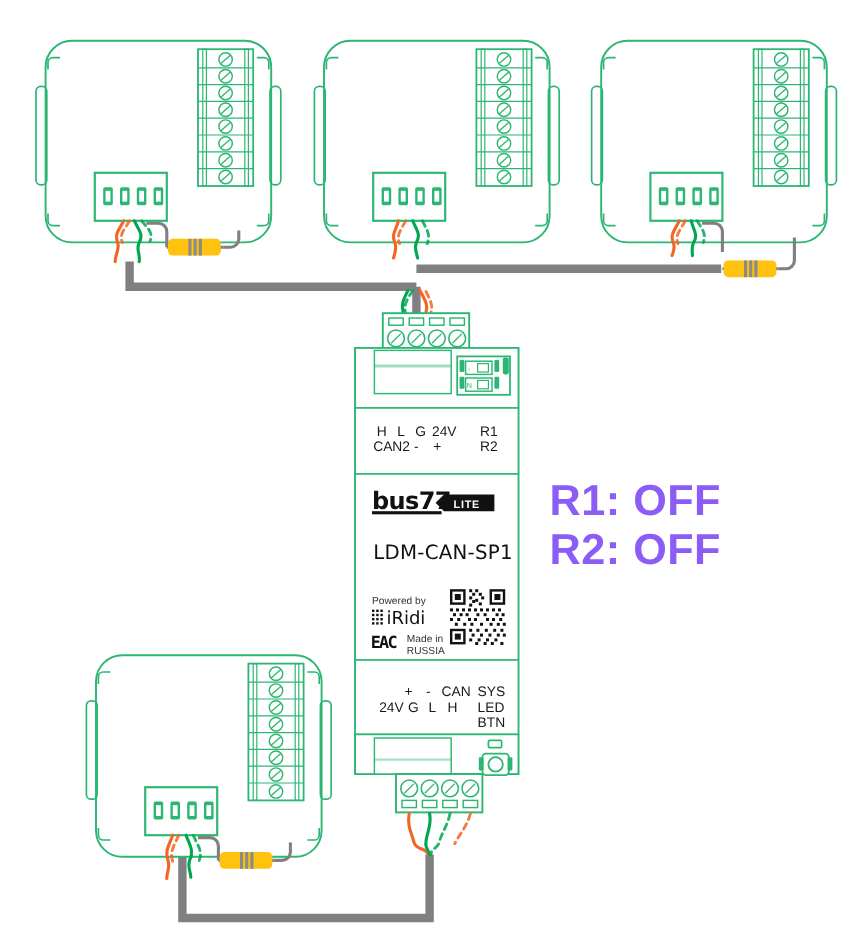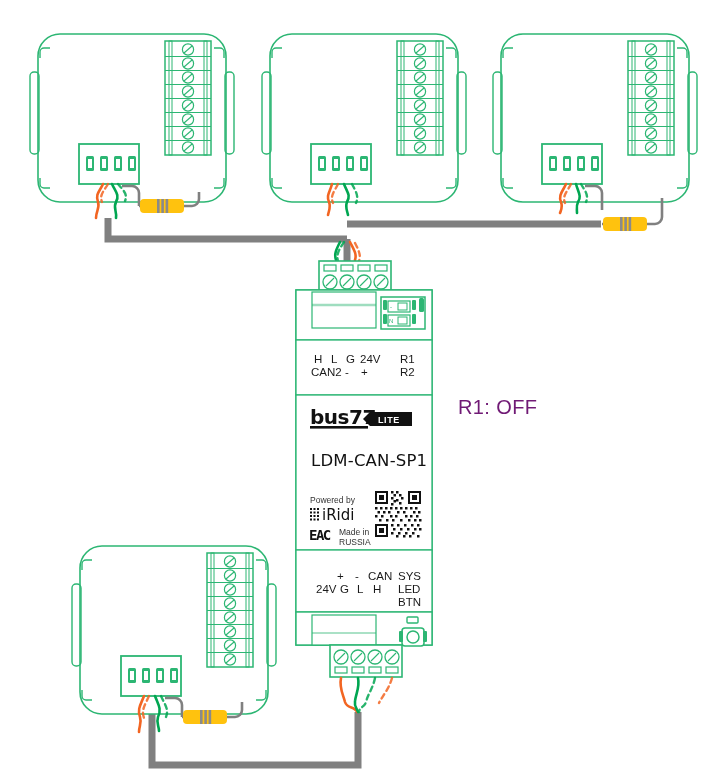--- a/index.html
+++ b/index.html
@@ -13,24 +13,25 @@
     position: relative;
     width: 701px;
     height: 781px;
     background: #ffffff;
     overflow: hidden;
   }
   #diagram { position: absolute; inset: 0; }
   .status-text {
     position: absolute;
     font-family: "Liberation Sans", sans-serif;
-    font-size: 20px;
-    color: #701a75;
+    font-size: 36px;
+    color: #8b5cf6;
     letter-spacing: 0.4px;
     white-space: nowrap;
+    font-weight: bold;
   }
   #r1-status { left: 458px; top: 396px; }
   #r2-status { left: 458px; top: 437px; }
 </style>
 </head>
 <body>
 
 <div id="stage">
 
   <svg id="diagram" viewBox="0 0 701 781" width="701" height="781">
@@ -421,14 +422,15 @@
       </g>
       <g fill="none" stroke-width="2.4" stroke-linecap="round" stroke-dasharray="5 4">
         <path d="M375 678 c-2 10 -7 16 -9 24 c-2 6 -6 4 -7 10" stroke="#00a651" opacity="0.85"></path>
         <path d="M392 678 c-3 11 -9 17 -13 25" stroke="#f26522" opacity="0.85"></path>
       </g>
     </g>
 
   </svg>
 
   <div id="r1-status" class="status-text">R1: OFF</div>
+  <div id="r2-status" class="status-text">R2: OFF</div>
 
 </div>
 
 </body></html>

